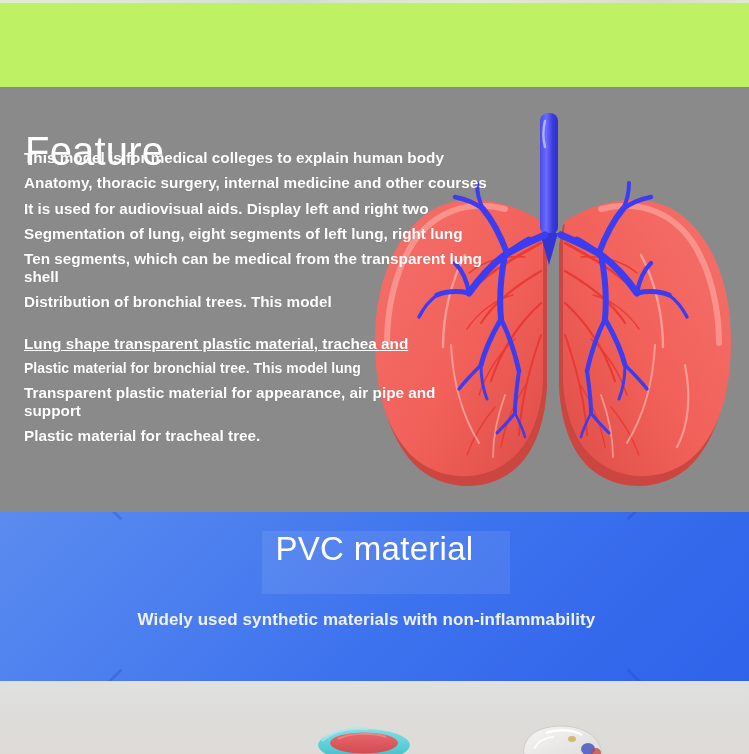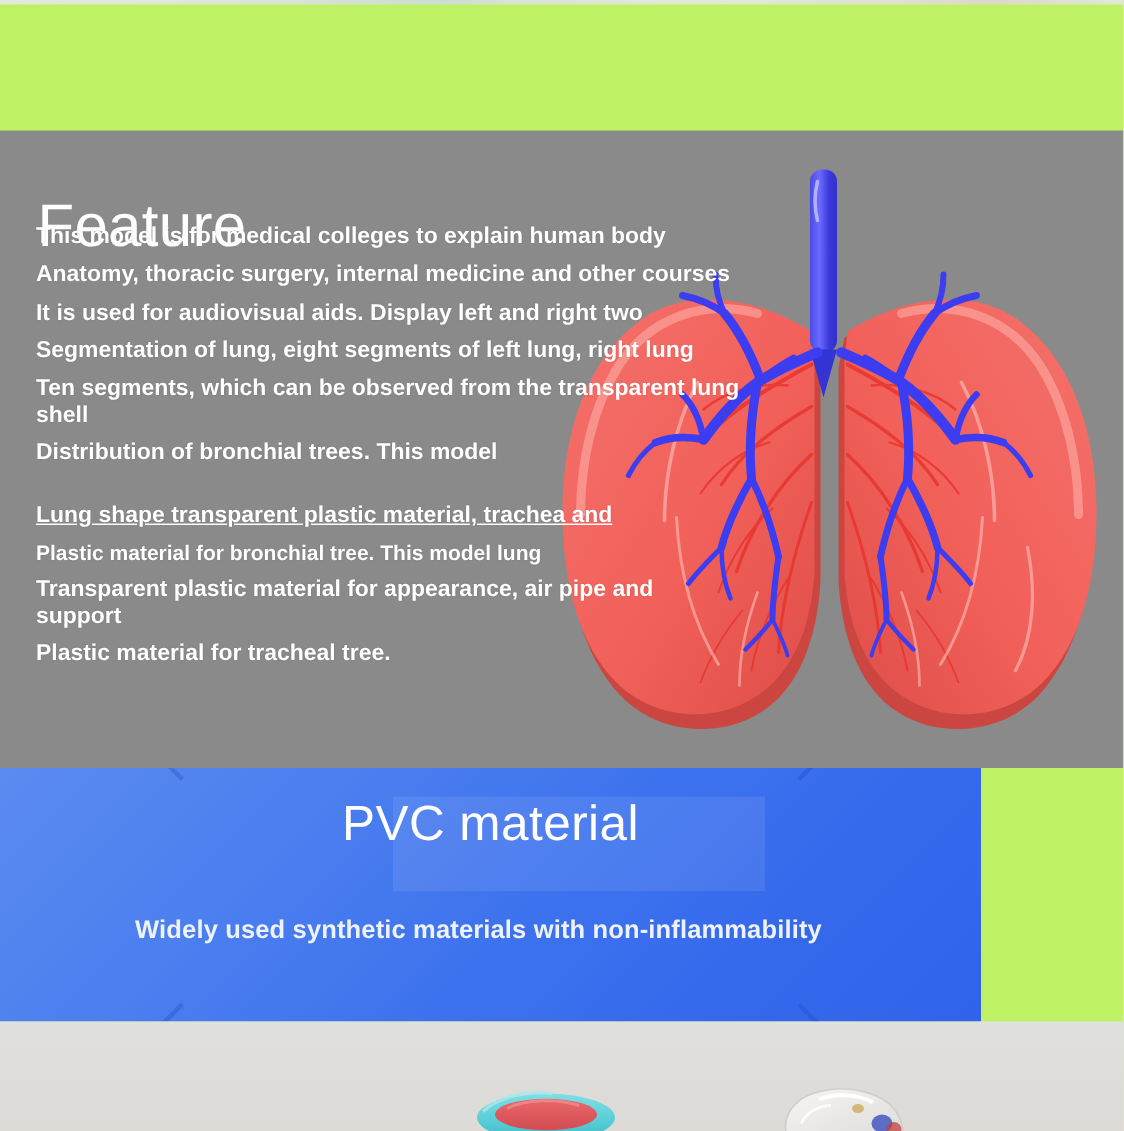--- a/index.html
+++ b/index.html
@@ -83,21 +83,21 @@
   .feature-item.spaced-above { margin-top: 24px; text-decoration: underline; }
   .feature-item.small {
     font-size: 14px;
     line-height: 16.4px;
   }
 
   
   .pvc-section {
     position: absolute;
     left: 0; top: 512px;
-    width: 654px; height: 169px;
+    width: 749px; height: 169px;
     background: linear-gradient(135deg, #5b8bf0 0%, #4f82ef 22%, #3d72ee 55%, #3569ec 78%, #2f63ea 100%);
     overflow: hidden;
   }
   .chev {
     position: absolute;
     background: rgba(32,70,190,.30);
     transform-origin: center;
   }
   
   .chev-l-top {
@@ -302,21 +302,21 @@
       </svg>
     </div>
 
     <h1 class="feature-heading">Feature</h1>
 
     <ul class="feature-list">
       <li class="feature-item">This model is for medical colleges to explain human body</li>
       <li class="feature-item">Anatomy, thoracic surgery, internal medicine and other courses</li>
       <li class="feature-item">It is used for audiovisual aids. Display left and right two</li>
       <li class="feature-item">Segmentation of lung, eight segments of left lung, right lung</li>
-      <li class="feature-item">Ten segments, which can be observed from the transparent lung shell</li>
+      <li class="feature-item">Ten segments, which can be medical from the transparent lung shell</li>
       <li class="feature-item">Distribution of bronchial trees. This model</li>
       <li class="feature-item spaced-above">Lung shape transparent plastic material, trachea and</li>
       <li class="feature-item small">Plastic material for bronchial tree. This model lung</li>
       <li class="feature-item">Transparent plastic material for appearance, air pipe and support</li>
       <li class="feature-item">Plastic material for tracheal tree.</li>
     </ul>
   </section>
 
   <section class="pvc-section">
     <div class="chev chev-l-top"></div>

